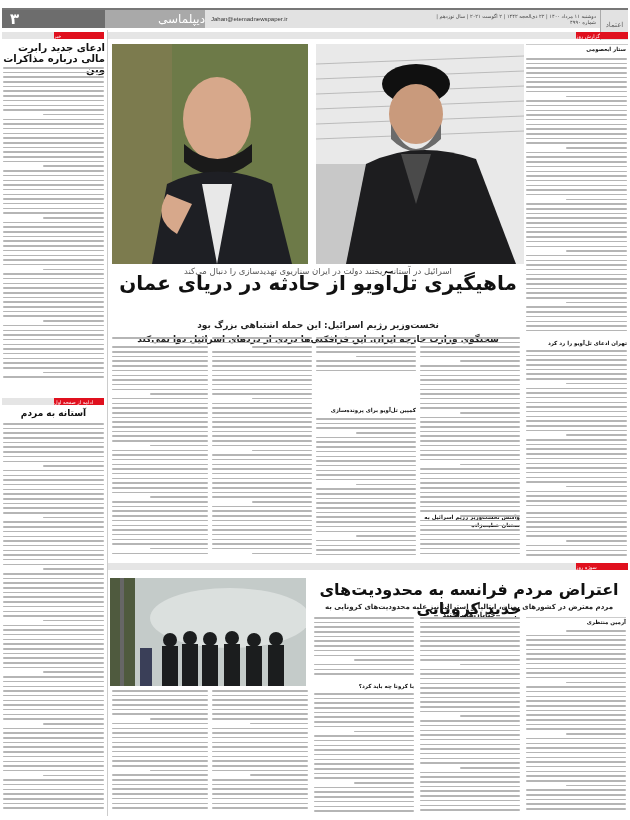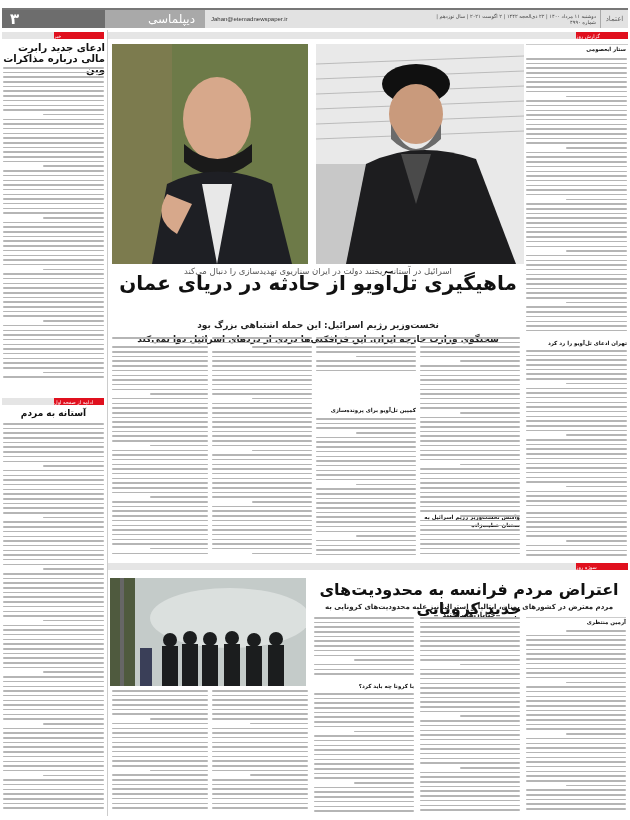--- a/index.html
+++ b/index.html
@@ -1,24 +1,24 @@
 <!DOCTYPE html>
 <html><head>
 <meta charset="utf-8">
 <style>
   * { box-sizing: border-box; margin: 0; padding: 0; }
   body { width: 630px; height: 820px; background: #fff; font-family: "DejaVu Sans", sans-serif; overflow: hidden; position: relative; color: #222; }
   .abs { position: absolute; }
   
   .topline { left: 2px; top: 8px; width: 626px; height: 2px; background: #777; }
   .hdr-page { left: 2px; top: 10px; width: 103px; height: 18px; background: #6d6d6d; color: #fff; font-size: 15px; font-weight: bold; display:flex; align-items:center; padding-left: 8px; }
-  .hdr-sec { left: 105px; top: 10px; width: 100px; height: 18px; background: #a9a9a9; color: #fff; font-size: 12px; display:flex; align-items:center; justify-content:flex-end; padding-right: 10px; }
+  .hdr-sec { left: 105px; top: 10px; width: 100px; height: 18px; background: #a9a9a9; color: #fff; font-size: 12px; display:flex; align-items:center; justify-content:flex-end; }
   .hdr-mail { left: 205px; top: 10px; width: 220px; height: 18px; background: #e2e2e2; font-size: 6px; color:#333; display:flex; align-items:center; padding-left: 6px; font-family: "Liberation Sans", sans-serif; }
   .hdr-date { left: 425px; top: 10px; width: 175px; height: 18px; background: #e2e2e2; font-size: 5px; color:#444; display:flex; align-items:center; justify-content:flex-end; padding-right: 4px; direction: rtl; }
-  .hdr-logo { left: 600px; top: 10px; width: 28px; height: 18px; background: #e2e2e2; font-size: 7px; color:#666; display:flex; align-items:center; justify-content:center; border-left: 1px solid #aaa; }
+  .hdr-logo { left: 600px; top: 10px; width: 28px; height: 30px; background: #e2e2e2; font-size: 7px; color:#666; display:flex; align-items:center; justify-content:center; border-left: 1px solid #aaa; }
   .greybar { background: #e5e5e5; height: 7px; }
   .redtag { background: #e0101e; color: #fff; font-size: 5px; height: 7px; display:flex; align-items:center; justify-content:flex-end; padding-right: 3px; direction: rtl; }
   
   .col { direction: rtl; text-align: justify; overflow: hidden; }
   .line { height: 1.5px; background: #b5b5b5; margin: 0 0 3.2px 0; border-radius: 1px; }
   .line.short { width: 60%; margin-right: 0; margin-left: auto; }
   .h-art { font-weight: bold; text-align: center; direction: rtl; color: #111; }
   .subhead { font-weight: bold; font-size: 5.5px; direction: rtl; text-align: right; color: #111; margin: 4px 0 3px 0; }
   .kicker { font-size: 8.5px; color: #555; text-align: center; direction: rtl; }
   .main-title { font-size: 20px; font-weight: bold; text-align: center; direction: rtl; color:#111; letter-spacing: -0.5px; }

